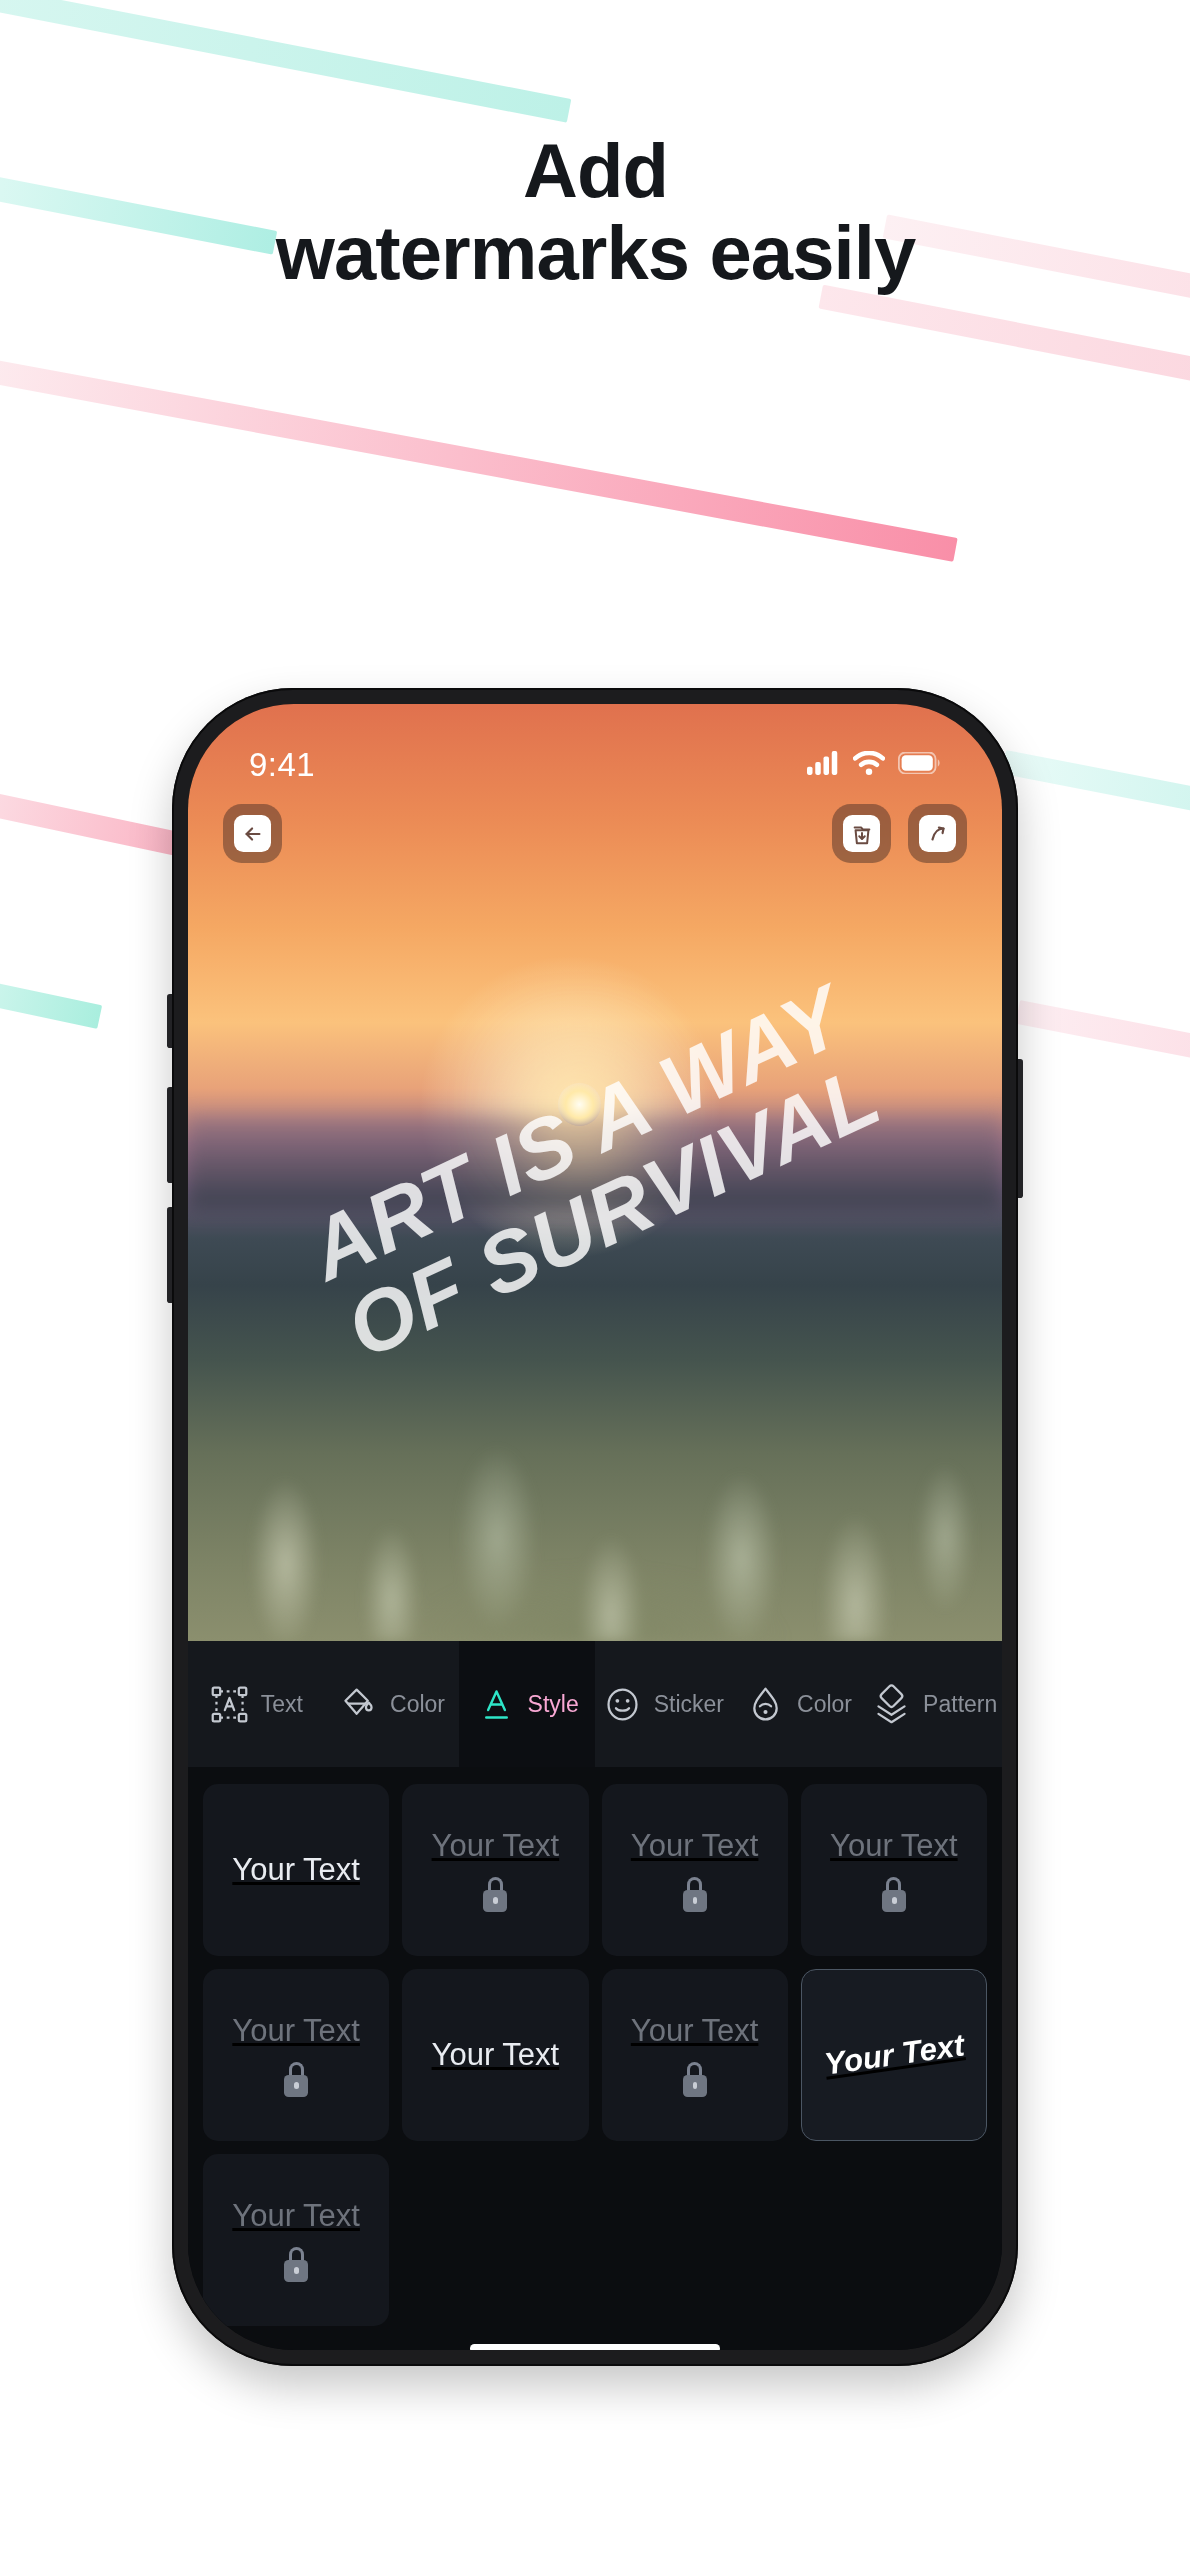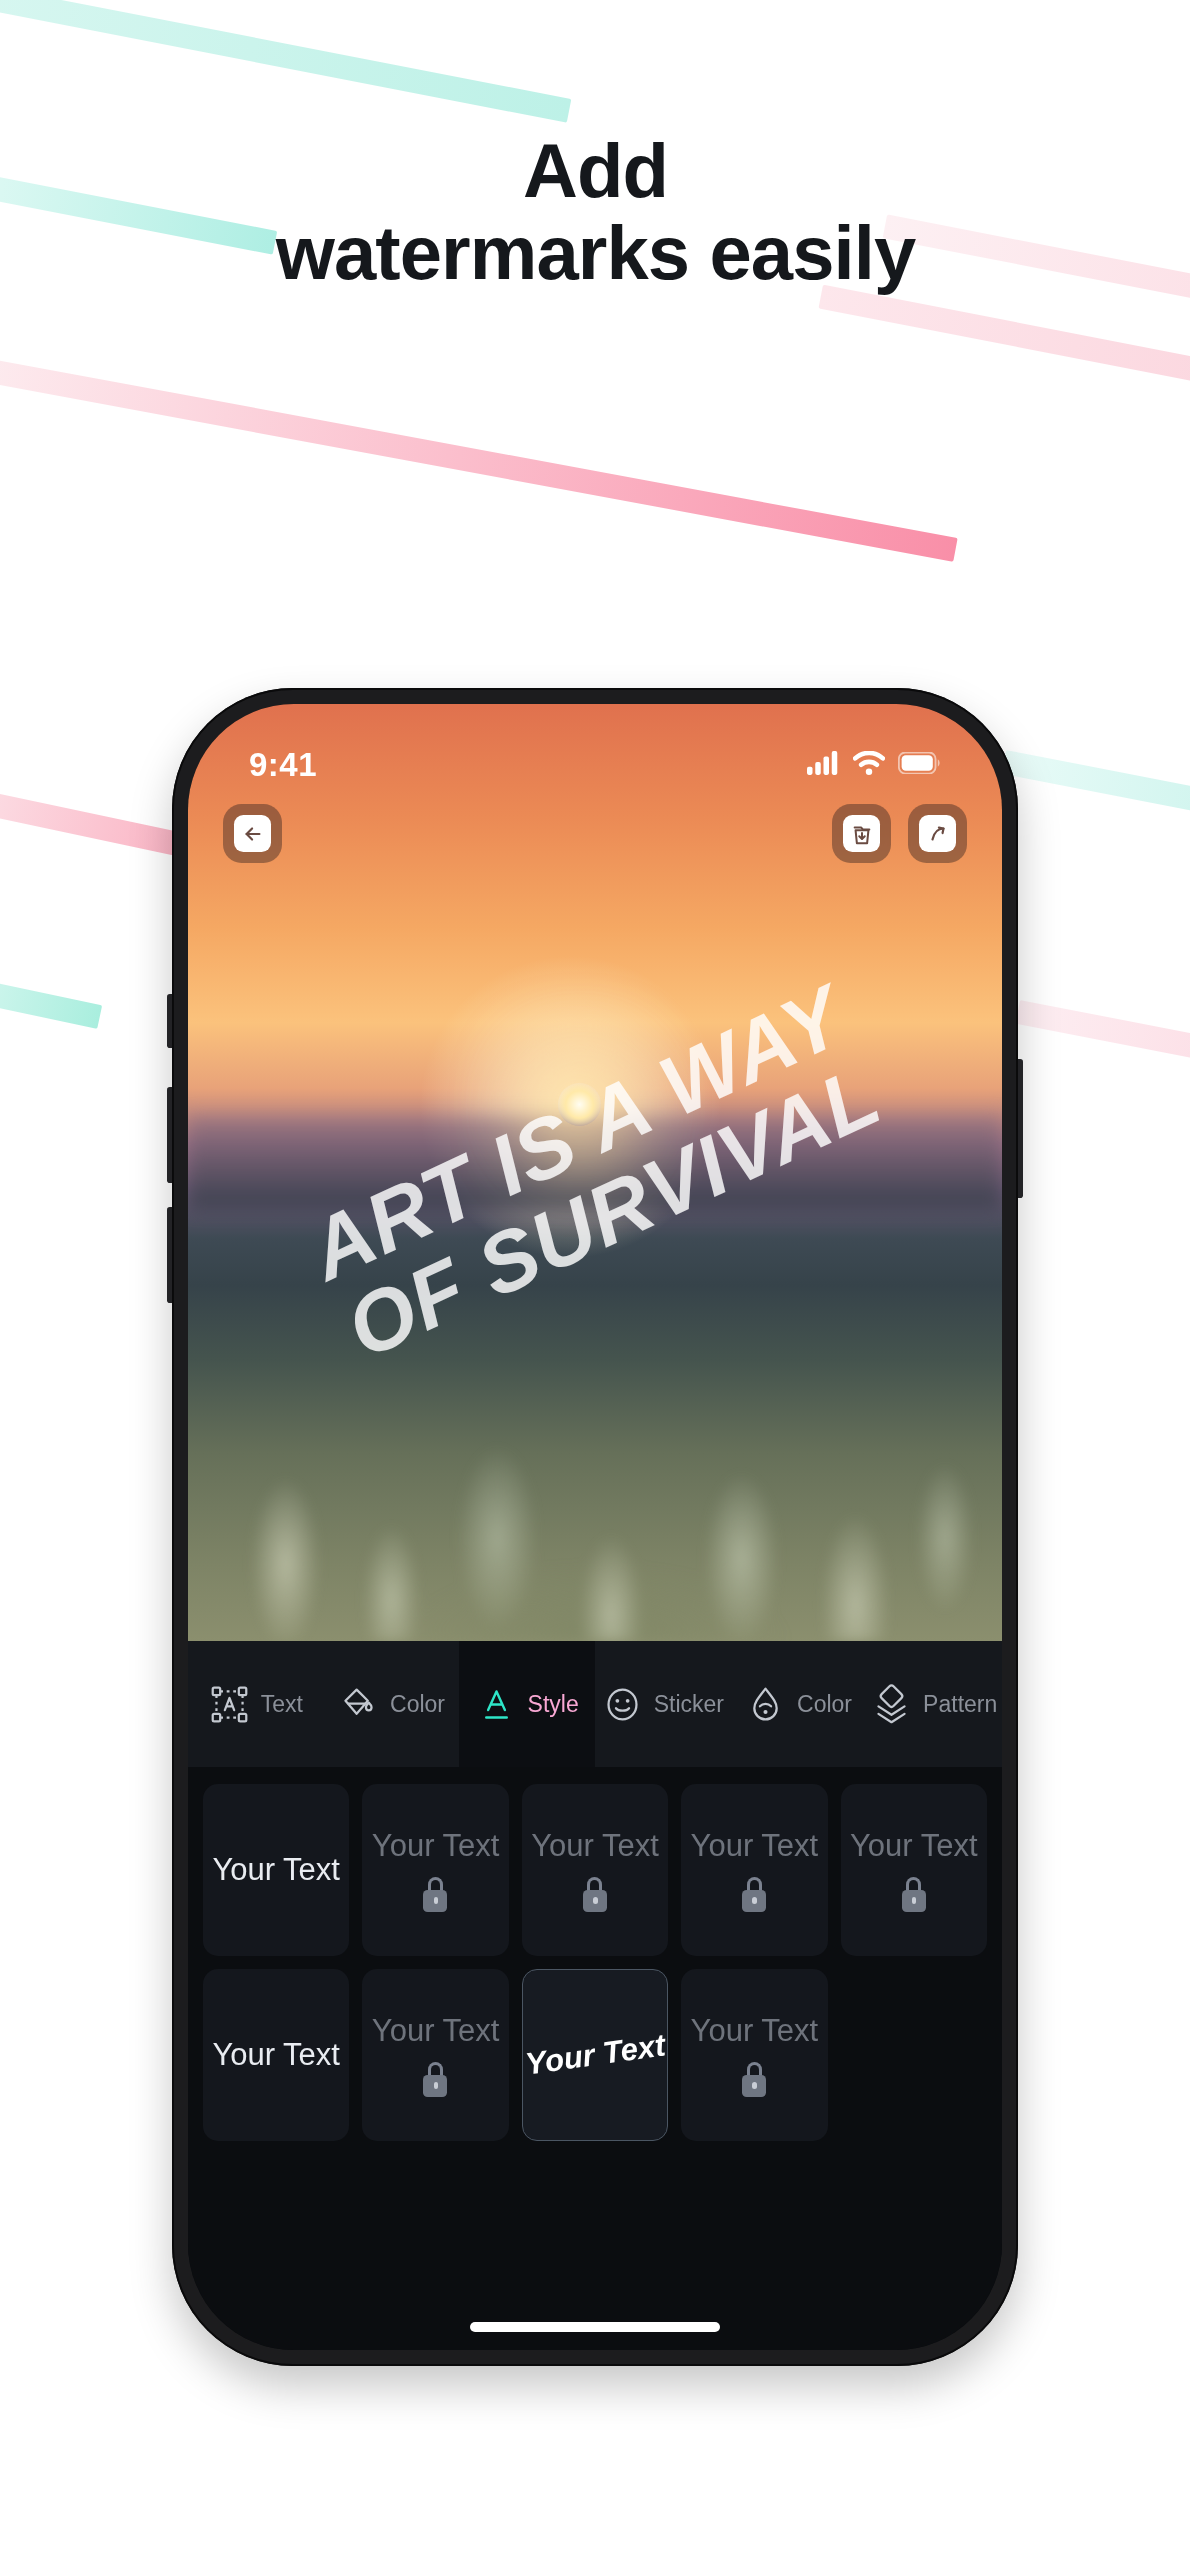--- a/index.html
+++ b/index.html
@@ -146,21 +146,21 @@
   }
   .watermark span{ display:block; }
 
   
   .statusbar {
     position:absolute; top:0; left:0; right:0; height:89px;
     display:flex; align-items:center; justify-content:space-between;
     padding:32px 61px 0 61px;
     color:#fff; z-index:5;
   }
-  .clock { font-size:33px; font-weight:700; letter-spacing:0.5px; }
+  .clock { font-size:33px; font-weight:400; letter-spacing:0.5px; }
   .sysicons { display:flex; align-items:center; gap:13px; }
 
   
   .toolbar {
     position:absolute; top:100px; left:0; right:0;
     display:flex; align-items:center; justify-content:space-between;
     padding:0 35px; z-index:6;
   }
   .tb-right { display:flex; gap:16.7px; }
   .tbtn {
@@ -192,24 +192,25 @@
   .tab .ico { height:46px; display:flex; align-items:center; justify-content:center; }
   .tab.active { color:#f9a8d4; background:#0c0e12; }
   .tab.active .ico svg { stroke:#2ee6c8; }
 
   
   .grid {
     flex:1;
     background:#0b0d10;
     padding:16.7px 15px 0 15px;
     display:grid;
-    grid-template-columns:repeat(5,1fr);
+    grid-template-columns:repeat(4,1fr);
     grid-auto-rows:172px;
     gap:13px;
     align-content:start;
+    text-decoration:underline;
   }
   .cell {
     background:#14171d;
     border-radius:15px;
     display:flex; flex-direction:column;
     align-items:center; justify-content:center;
     gap:13px;
     position:relative;
     border:1.9px solid transparent;
   }

